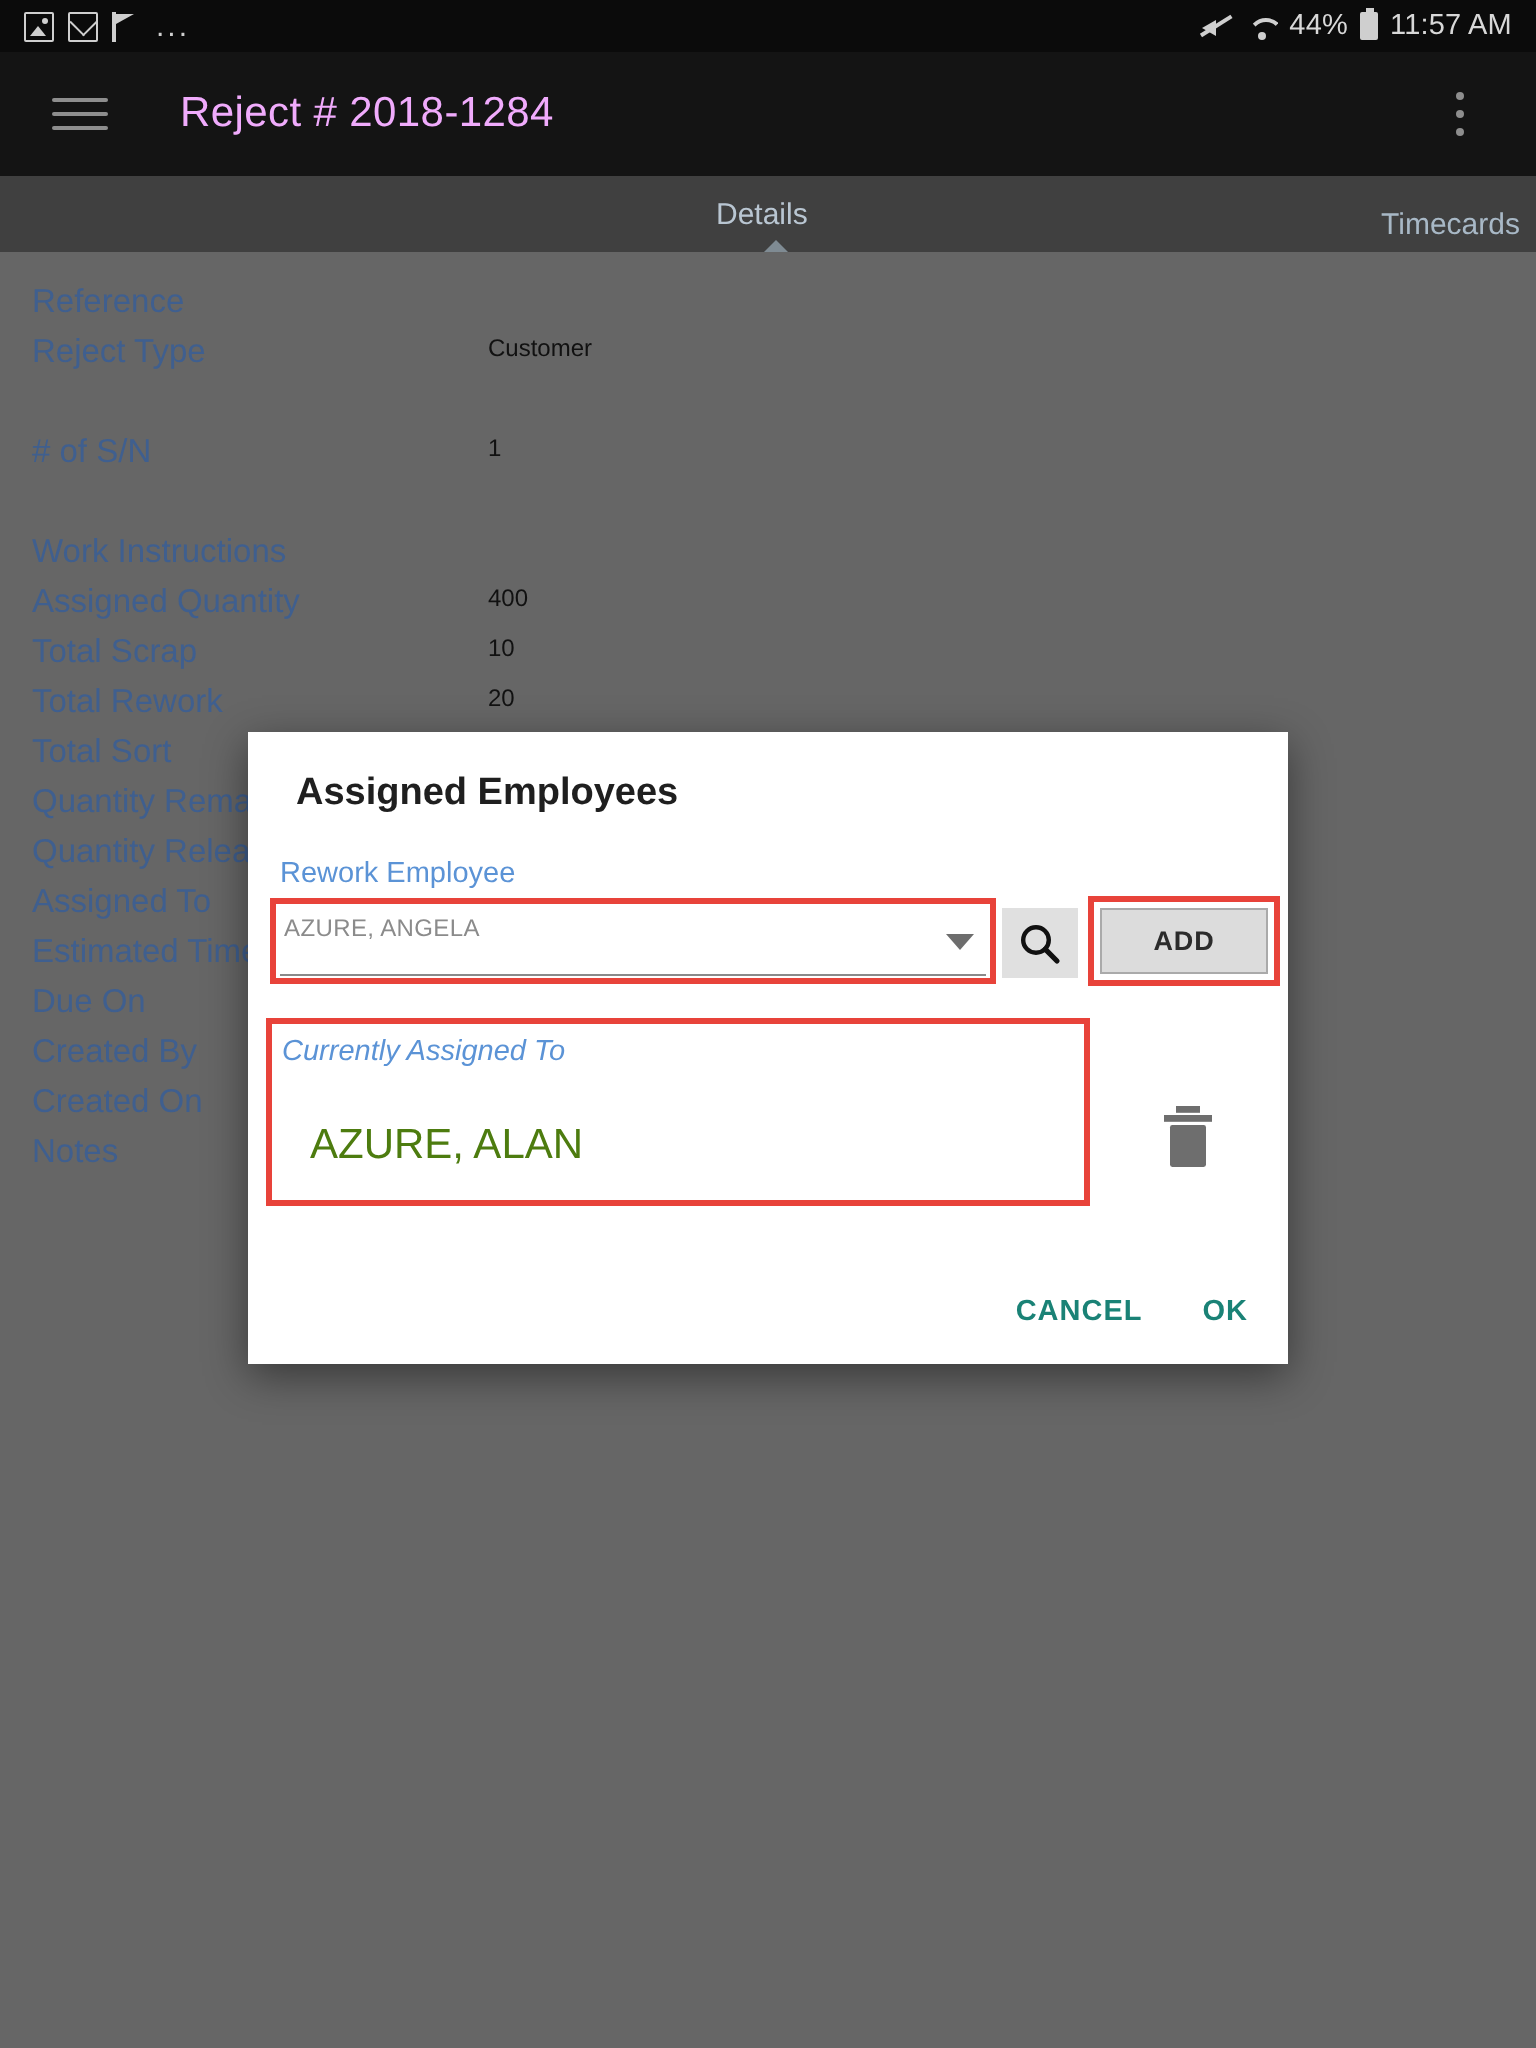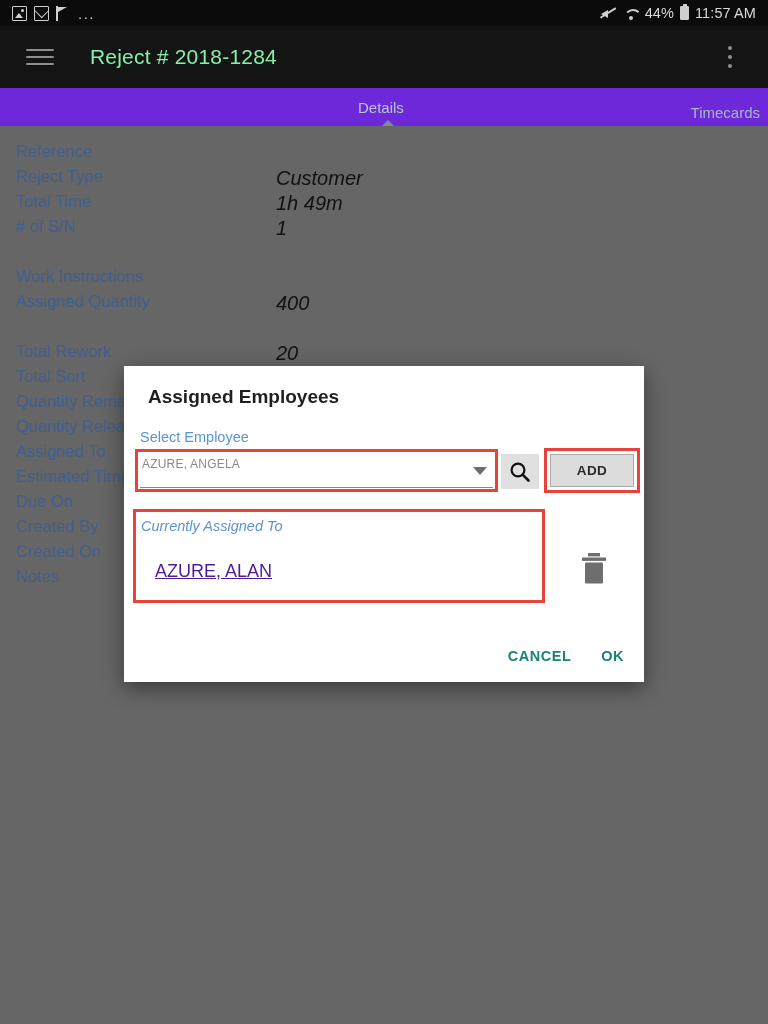--- a/index.html
+++ b/index.html
@@ -78,50 +78,50 @@
     background: #141414; display: flex; align-items: center; padding: 0 20px;
   }
   .hamburger { width: 28px; height: 20px; position: relative; cursor: pointer; margin-left: 6px; }
   .hamburger span {
     position: absolute; left: 0; width: 28px; height: 2px; background: #8e8e8e; border-radius:1px;
   }
   .hamburger span:nth-child(1){ top: 2px; }
   .hamburger span:nth-child(2){ top: 9px; }
   .hamburger span:nth-child(3){ top: 16px; }
   .appbar-title {
-    margin-left: 36px; color: #86efac; font-size: 21px; font-weight: normal; letter-spacing: .2px;
+    margin-left: 36px; color: #f0abfc; font-size: 21px; font-weight: normal; letter-spacing: .2px;
   }
   .overflow { margin-left:auto; width: 24px; height: 26px; position: relative; cursor: pointer; margin-right: 6px;}
   .overflow i {
     position:absolute; left: 10px; width: 4px; height: 4px; background: #8e8e8e; border-radius:50%;
   }
   .overflow i:nth-child(1){ top: 2px; }
   .overflow i:nth-child(2){ top: 11px; }
   .overflow i:nth-child(3){ top: 20px; }
 
   
   .tabbar {
     position:absolute; top: 88px; left:0; width: 768px; height: 38px;
-    background: #6d28d9; display:flex; align-items:center;
+    background: #404040; display:flex; align-items:center;
   }
   .tab { color:#a8b8c6; font-size: 15px; position:relative; cursor:pointer; }
   .tab.active { color:#b9c6d2; }
   .tab-details { position:absolute; left: 358px; }
   .tab-timecards { position:absolute; right: 8px; margin-top: 10px; }
   .tab-caret {
     position:absolute; left: 381px; bottom: -1px; width:0; height:0;
     border-left:7px solid transparent; border-right:7px solid transparent;
     border-bottom:7px solid #7f8b93;
   }
 
   
   .content { position:absolute; top: 126px; left:0; width: 768px; bottom: 0; background:#666666; }
   .row { position:absolute; left: 16px; width: 740px; height: 25px; }
   .row .label { position:absolute; left:0; top:0; color:#3f5f8f; font-size: 16.5px; white-space: nowrap; }
-  .row .value { position:absolute; left: 260px; top:0; color:#111; font-size: 20px; font-style: italic; }
+  .row .value { position:absolute; left: 228px; top:0; color:#111; font-size: 12px; }
 
   
   .dialog {
     position:absolute; left: 124px; top: 366px; width: 520px; height: 316px;
     background: #ffffff; box-shadow: 0 6px 20px rgba(0,0,0,.45);
   }
   .dlg-title {
     position:absolute; left: 24px; top: 20px; font-size: 19px; font-weight: bold; color: #1f1f1f;
   }
   .dlg-sublabel {
@@ -156,21 +156,21 @@
     display:flex; align-items:center; justify-content:center;
     font-size: 13.5px; font-weight: bold; color:#2b2b2b; letter-spacing:.4px; cursor:pointer;
   }
   .assigned-hl {
     position:absolute; left: 9px; top: 143px; width: 412px; height: 94px; border: 3px solid #e8433a;
   }
   .assigned-label {
     position:absolute; left: 17px; top: 152px; font-size: 14.5px; color: #5b93d6; font-style: italic;
   }
   .assigned-item {
-    position:absolute; left: 31px; top: 195px; font-size: 18px; color: #4c1d95; text-decoration: underline;
+    position:absolute; left: 31px; top: 195px; font-size: 21px; color: #4d7c0f;
   }
   .trash {
     position:absolute; left: 454px; top: 185px; width: 32px; height: 34px; cursor:pointer;
   }
   .dlg-actions {
     position:absolute; right: 20px; bottom: 18px; display:flex; gap: 30px; align-items:center;
   }
   .dlg-btn {
     font-size: 14.5px; font-weight: bold; color: #1a8276; letter-spacing:.5px; cursor:pointer;
   }
@@ -218,36 +218,36 @@
 
   <div class="content">
     <div class="row" style="top:16px">
       <span class="label">Reference</span>
       <span class="value"></span>
     </div>
     <div class="row" style="top:41px">
       <span class="label">Reject Type</span>
       <span class="value">Customer</span>
     </div>
-    <div class="row" style="top:66px">
-      <span class="label">Total Time</span>
-      <span class="value">1h 49m</span>
-    </div>
     <div class="row" style="top:91px">
       <span class="label"># of S/N</span>
       <span class="value">1</span>
     </div>
     <div class="row" style="top:141px">
       <span class="label">Work Instructions</span>
       <span class="value"></span>
     </div>
     <div class="row" style="top:166px">
       <span class="label">Assigned Quantity</span>
       <span class="value">400</span>
     </div>
+    <div class="row" style="top:191px">
+      <span class="label">Total Scrap</span>
+      <span class="value">10</span>
+    </div>
     <div class="row" style="top:216px">
       <span class="label">Total Rework</span>
       <span class="value">20</span>
     </div>
     <div class="row" style="top:241px">
       <span class="label">Total Sort</span>
       <span class="value"></span>
     </div>
     <div class="row" style="top:266px">
       <span class="label">Quantity Remaining</span>
@@ -278,21 +278,21 @@
       <span class="value"></span>
     </div>
     <div class="row" style="top:441px">
       <span class="label">Notes</span>
       <span class="value"></span>
     </div>
   </div>
 
   <div class="dialog">
     <div class="dlg-title">Assigned Employees</div>
-    <div class="dlg-sublabel">Select Employee</div>
+    <div class="dlg-sublabel">Rework Employee</div>
 
     <div class="field-hl"></div>
     <div class="dropdown">
       <span class="dd-text">AZURE, ANGELA</span>
       <span class="dd-caret"></span>
     </div>
 
     <div class="search-btn">
       <svg width="24" height="24" viewBox="0 0 24 24">
         <circle cx="10" cy="10" r="6.4" fill="none" stroke="#111" stroke-width="2.2"></circle>

